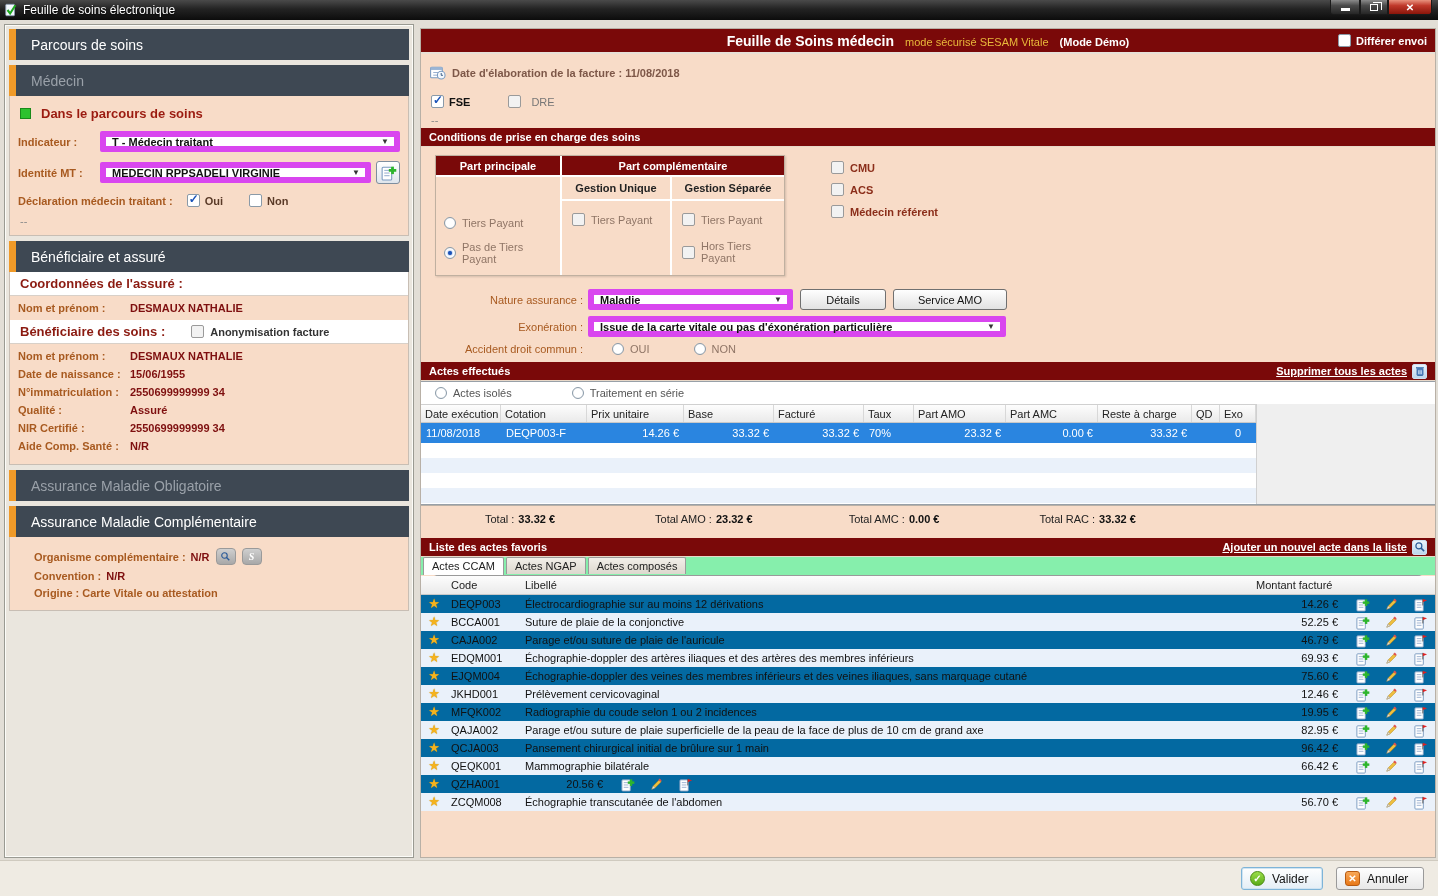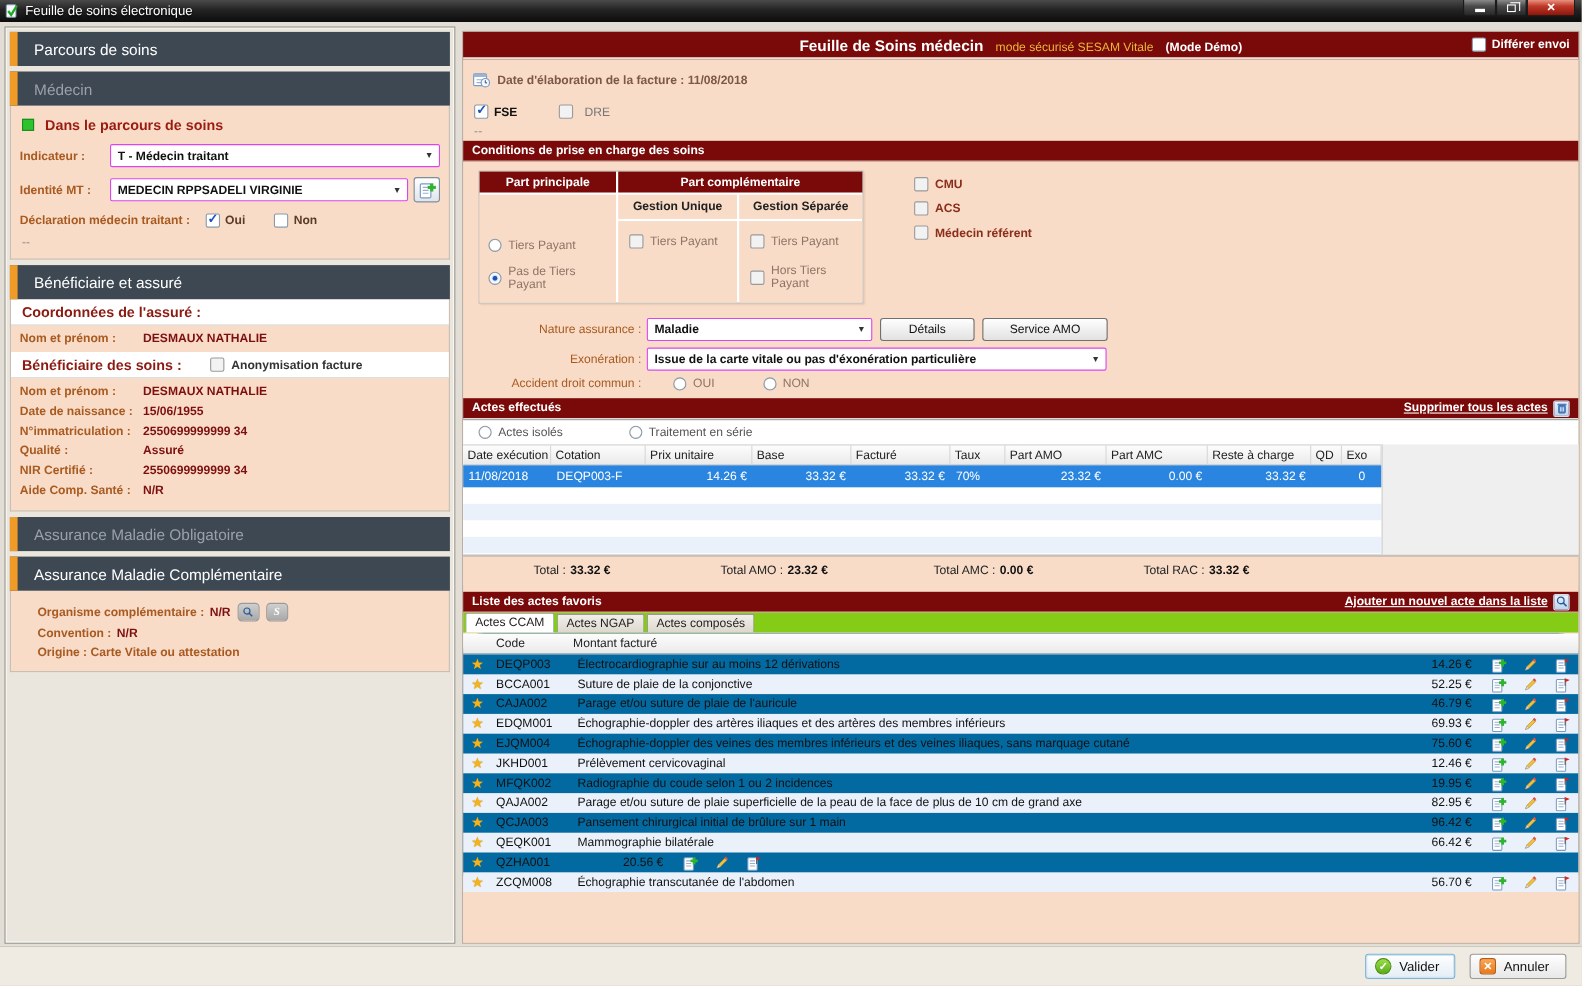--- a/index.html
+++ b/index.html
@@ -38,21 +38,21 @@
   .sec-hdr:first-child{margin-top:0;}
   .sec-hdr .accent{position:absolute;left:0;top:0;bottom:0;width:7px;background:var(--orange);}
   .sec-hdr .sec-title{margin-left:22px;font-size:14px;color:#fff;}
   .sec-hdr .sec-title.dim{color:#9aa1a9;}
   .sec-body{background:var(--pink);border:1px solid #c8beb4;border-top:none;padding:6px 8px;}
   .status-line{display:flex;align-items:center;margin:4px 0 10px 2px;}
   .grn-sq{width:11px;height:11px;background:#2ec22e;border:1px solid #1a8a1a;margin-right:10px;}
   .status-line span{font-size:13px;font-weight:bold;color:#9b1b10;}
   .field-row{display:flex;align-items:center;margin-bottom:9px;}
   .flabel{width:82px;color:var(--label-brown);font-weight:bold;flex-shrink:0;}
-  .sel{flex:1;height:21px;background:#fff;border:1px solid #d946ef;border-radius:2px;display:flex;align-items:center;padding:0 6px;font-weight:bold;color:#111;position:relative;}
+  .sel{flex:1;height:21px;background:#fff;border:6px solid #d946ef;border-radius:2px;display:flex;align-items:center;padding:0 6px;font-weight:bold;color:#111;position:relative;}
   .sel .arr{position:absolute;right:5px;font-size:8px;color:#333;}
   .icon-btn{width:24px;height:23px;margin-left:5px;background:linear-gradient(#fff,#dfe5ec);border:1px solid #7e8e9e;border-radius:3px;display:flex;align-items:center;justify-content:center;}
   .cb{width:13px;height:13px;background:#fff;border:1px solid #8a9aa8;border-radius:2px;display:inline-block;position:relative;flex-shrink:0;}
   .cb.on::after{content:"✓";position:absolute;left:1px;top:-3px;color:#1a52b8;font-weight:bold;font-size:12px;}
   .cb.grey{border-color:#9a9a9a;background:#f2f2f2;}
   .rd{width:12px;height:12px;background:radial-gradient(#fff 55%,#d8dde2);border:1px solid #8a9aa8;border-radius:50%;display:inline-block;position:relative;flex-shrink:0;}
   .rd.on::after{content:"";position:absolute;left:3px;top:3px;width:4px;height:4px;border-radius:50%;background:#1a52b8;box-shadow:0 0 2px #1a52b8;}
   .decl-row{display:flex;align-items:center;margin:10px 0 4px 0;}
   .decl-row .dlabel{color:var(--label-brown);font-weight:bold;margin-right:14px;}
   .oui-non{display:flex;align-items:center;font-weight:bold;color:#5a3a28;}
@@ -136,21 +136,21 @@
   .stripe.blue{background:var(--stripe);}
   .c0{width:80px;} .c1{width:86px;} .c2{width:97px;} .c3{width:90px;} .c4{width:90px;} .c5{width:50px;} .c6{width:92px;} .c7{width:92px;} .c8{width:94px;} .c9{width:28px;} .c10{width:36px;}
 
   .totals{height:27px;background:var(--pink);border-top:1px solid #b8b0a6;display:flex;align-items:center;flex-shrink:0;}
   .tot{display:flex;}
   .tot .tl{color:#222;}
   .tot .tv{font-weight:bold;color:#111;margin-left:4px;}
   .tot1{margin-left:64px;} .tot2{margin-left:100px;} .tot3{margin-left:96px;} .tot4{margin-left:100px;}
 
   .fav-bar{margin-top:6px;}
-  .tabs{height:18px;background:#84cc16;display:flex;align-items:center;padding-left:2px;flex-shrink:0;}
+  .tabs{height:18px;background:#86efac;display:flex;align-items:flex-start;padding-left:2px;flex-shrink:0;}
   .tab{height:17px;padding:2px 8px 0 8px;border:1px solid #9a9a9a;border-bottom:none;background:linear-gradient(#f2efe9,#ddd8ce);margin-right:2px;color:#222;border-radius:2px 2px 0 0;}
   .tab.active{background:#fff;height:18px;font-weight:normal;}
   .fav-table{background:#0369a1;border-top:1px solid #9a9a9a;flex-shrink:0;border-radius:19px;}
   .fhead{display:flex;height:19px;background:linear-gradient(#fdfdfd,#eaeaea);border-bottom:1px solid #c8c8c8;align-items:center;color:#222;}
   .fh-star{width:26px;}
   .fh-code{width:74px;padding-left:4px;}
   .fh-lib{flex:1;padding-left:4px;}
   .fh-amt{width:92px;}
   .fh-i{width:29px;}
   .frow{display:flex;height:18px;align-items:center;}
@@ -584,20 +584,21 @@
       <div class="tabs">
         <span class="tab active">Actes CCAM</span>
         <span class="tab">Actes NGAP</span>
         <span class="tab">Actes composés</span>
       </div>
 
       <div class="fav-table">
         <div class="fhead">
           <span class="fh-star"></span>
           <span class="fh-code">Code</span>
+          <span class="fh-lib">Libellé</span>
           <span class="fh-amt">Montant facturé</span>
           <span class="fh-i"></span>
           <span class="fh-i"></span>
           <span class="fh-i"></span>
         </div>
 
         <div class="frow">
             <span class="star">★</span>
             <span class="fcode">DEQP003</span>
             <span class="flib">Électrocardiographie sur au moins 12 dérivations</span>

